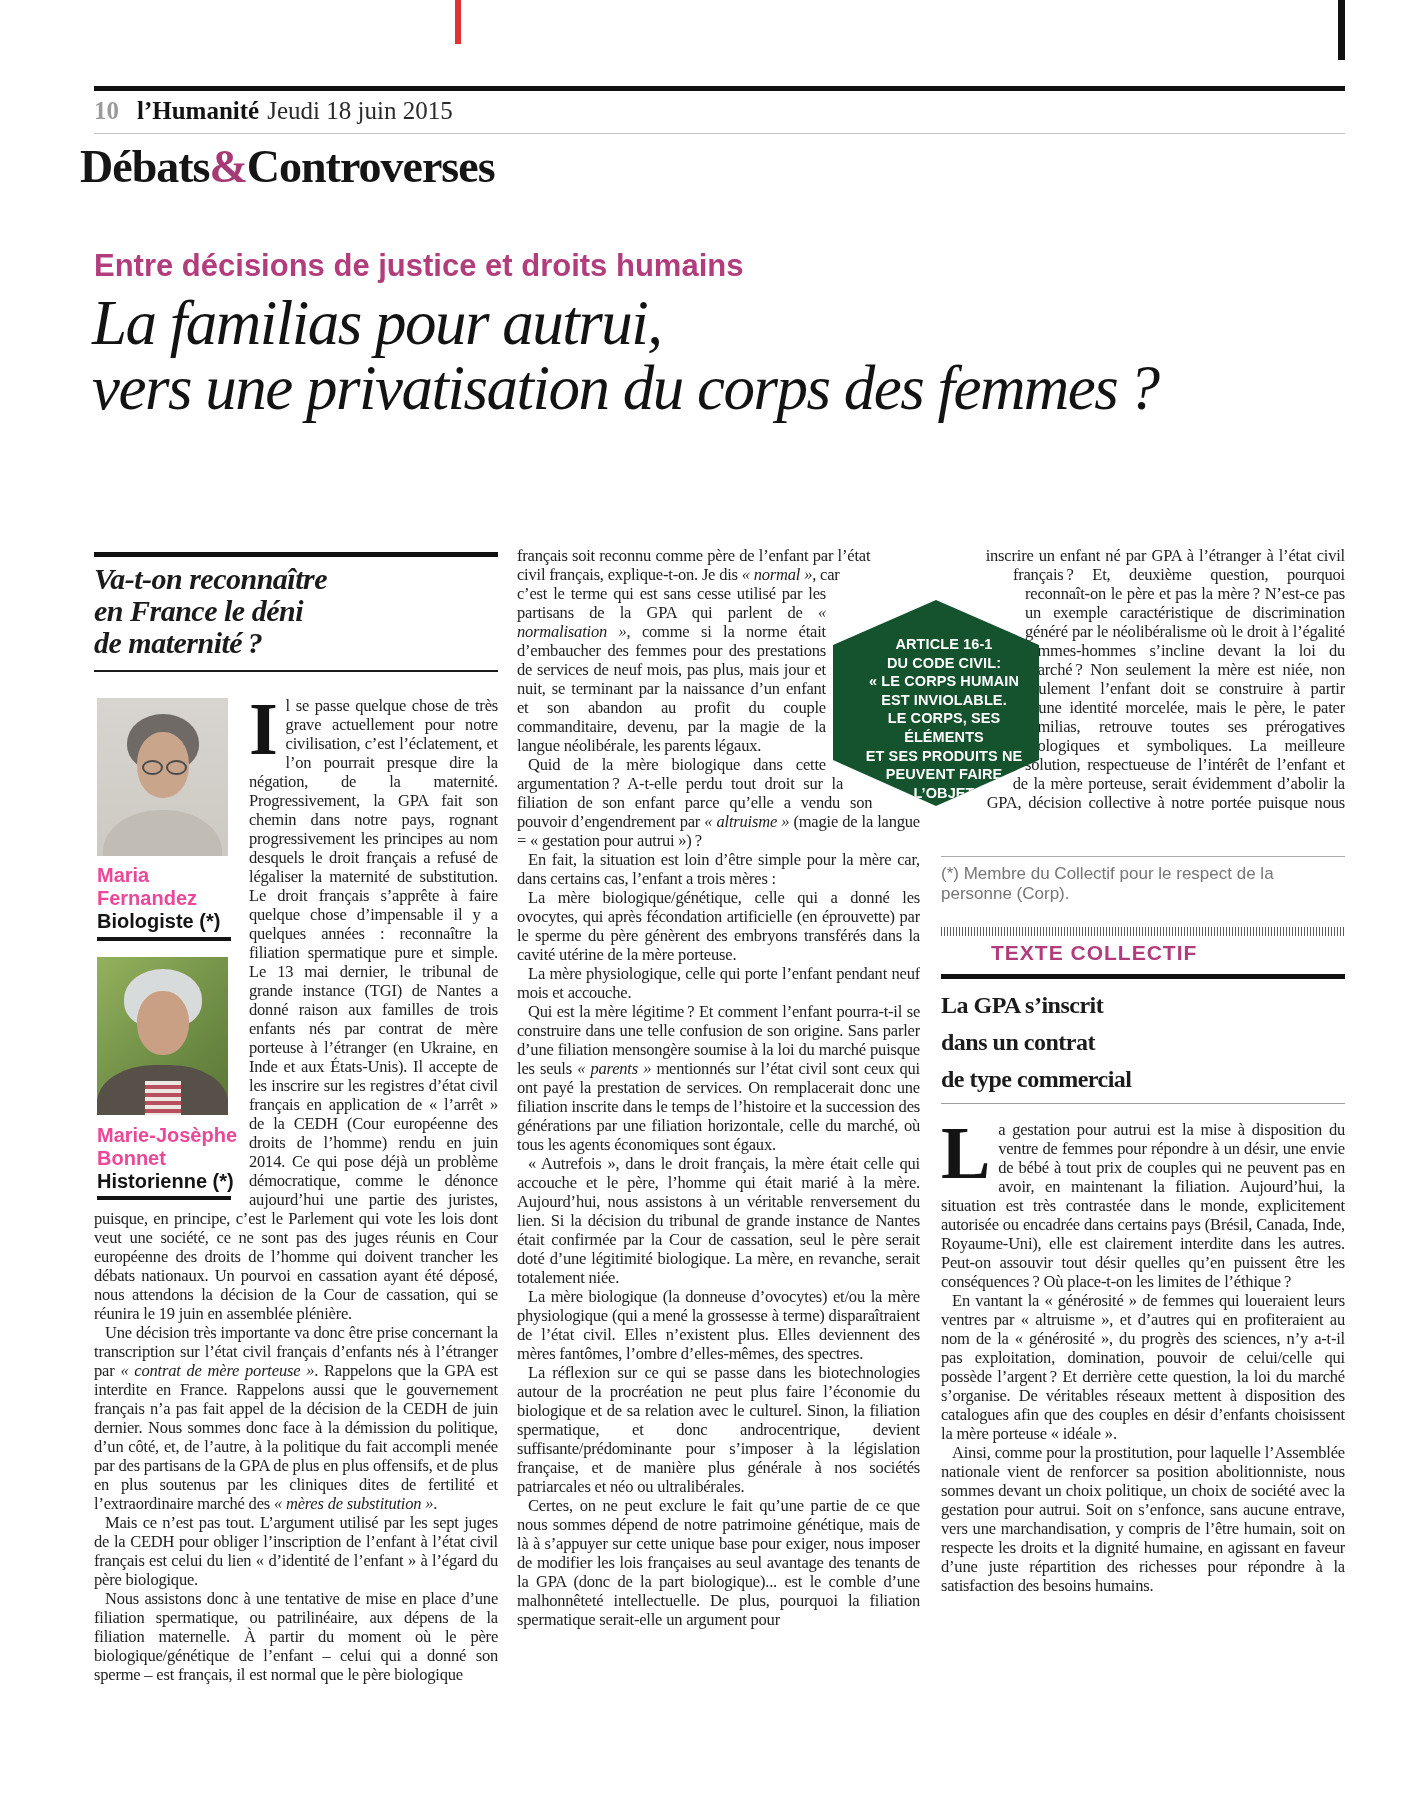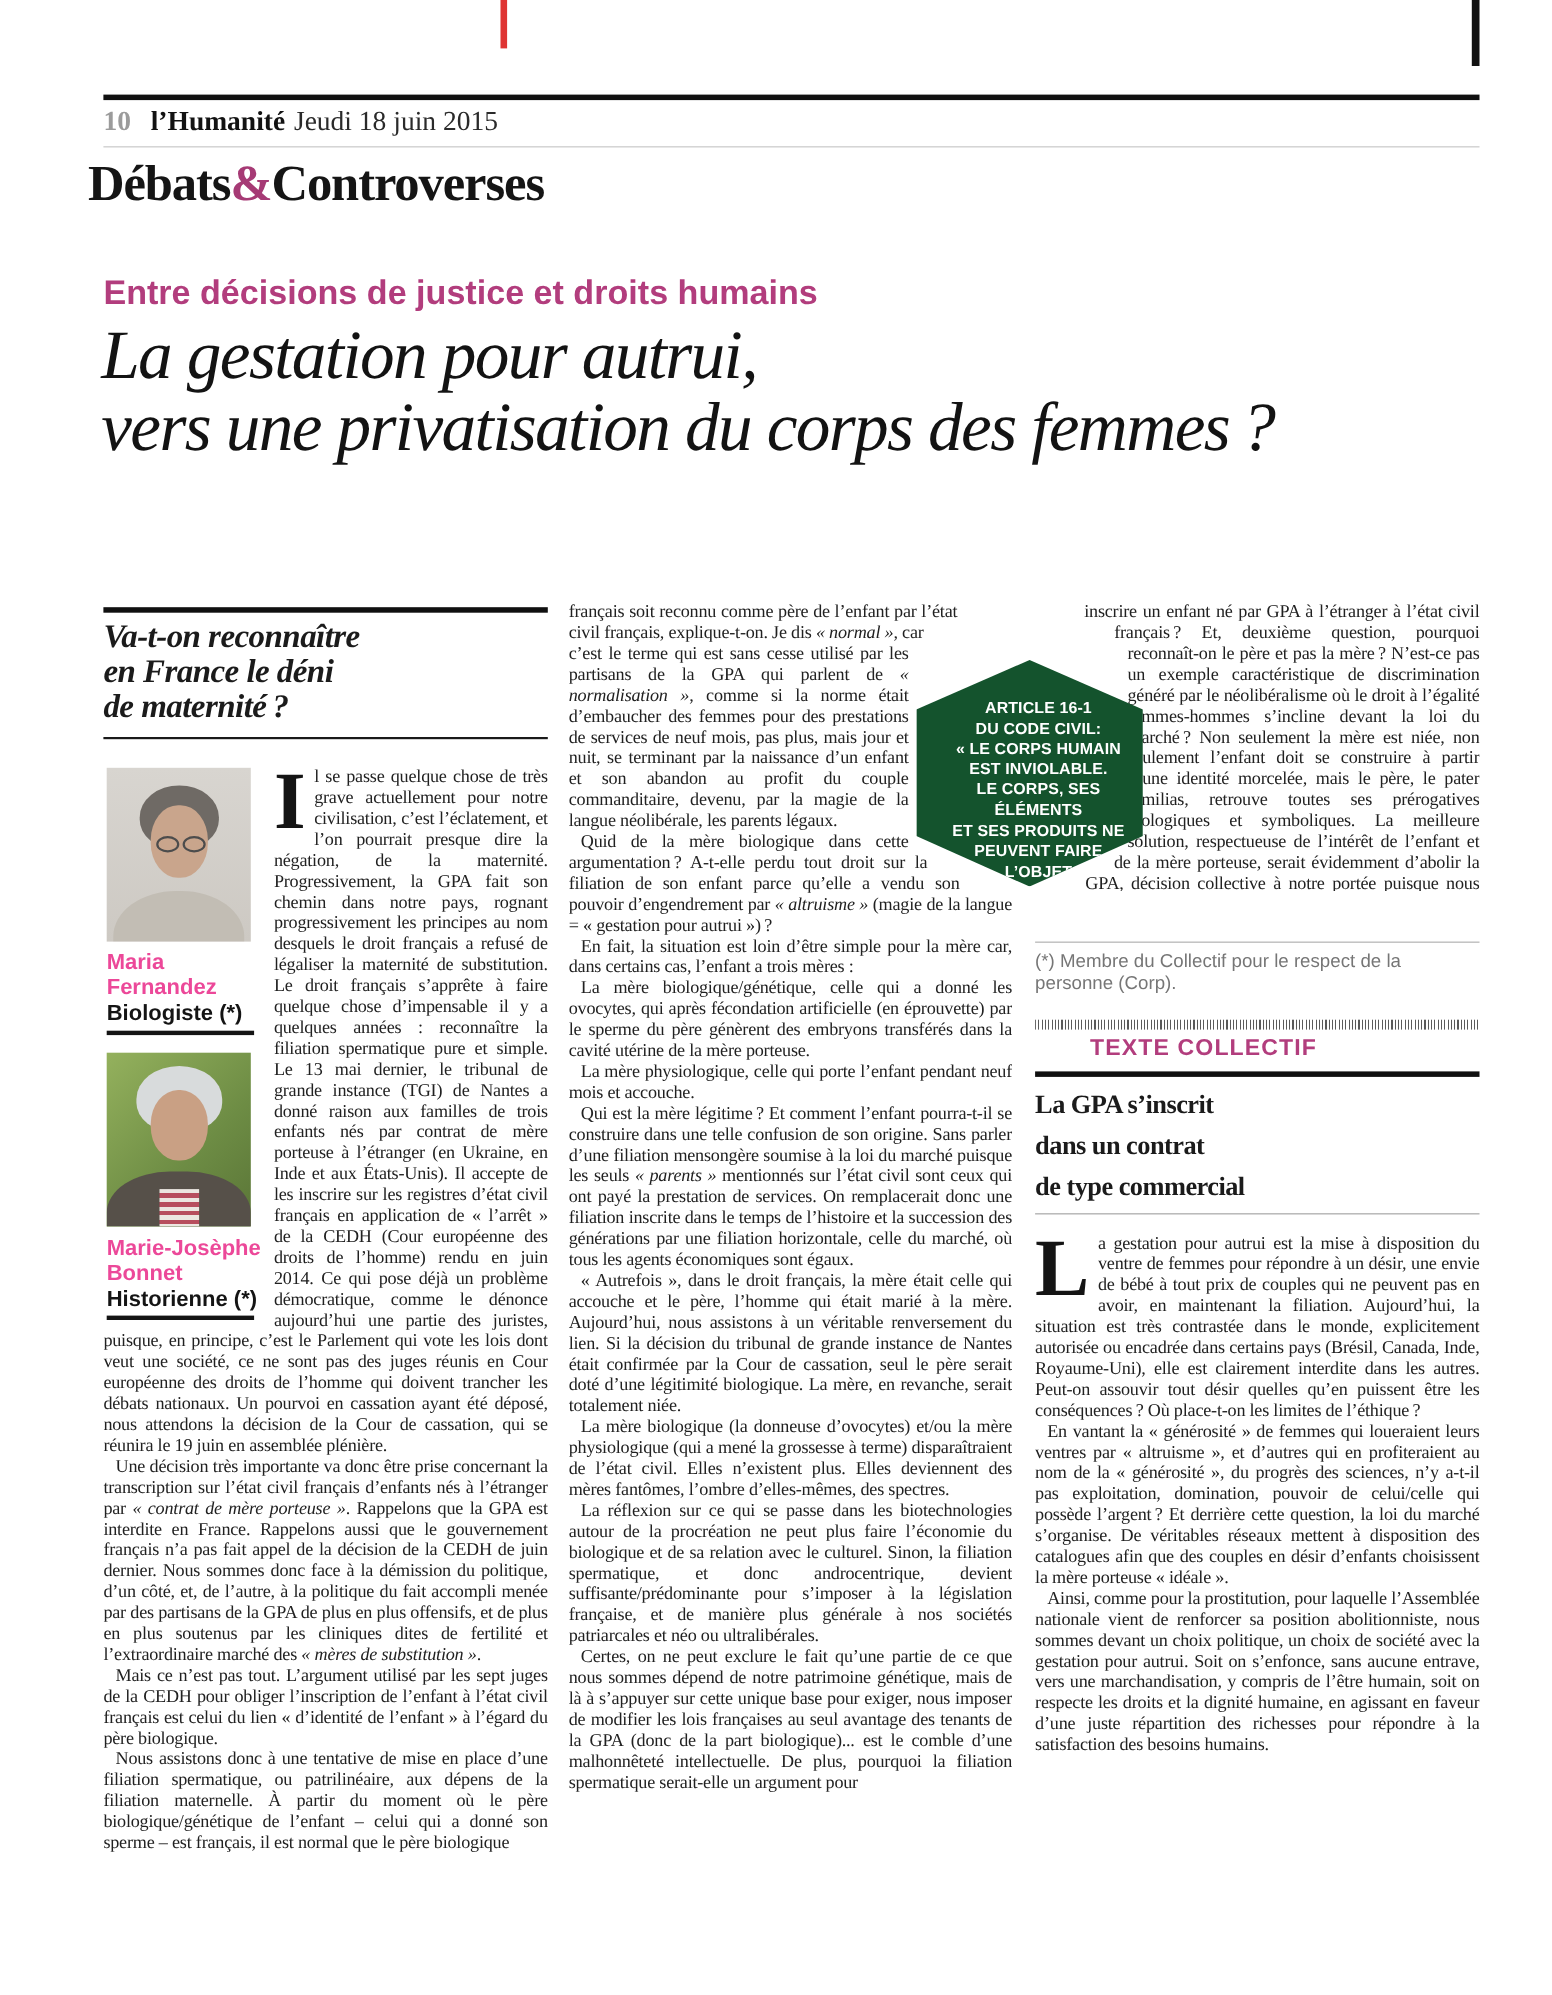--- a/index.html
+++ b/index.html
@@ -103,21 +103,21 @@
   <div class="abs masthead">
     <span class="pageno">10</span><span class="mtitle">l’Humanité</span><span class="mdate">Jeudi 18 juin 2015</span>
   </div>
   <div class="abs rule-thin" style="left:94px;top:133px;width:1251px;"></div>
   <div class="abs section-title">
     <span>Débats</span><span class="amp">&amp;</span><span>Controverses</span>
   </div>
 
   <div class="abs kicker">Entre décisions de justice et droits humains</div>
   <div class="abs headline">
-    <div>La gestation pour autrui,</div>
+    <div>La familias pour autrui,</div>
     <div>vers une privatisation du corps des femmes ?</div>
   </div>
 
   <div class="abs rule-thick trib-rule-top"></div>
   <div class="abs trib-heading">Va-t-on reconnaître
 en France le déni
 de maternité ?</div>
   <div class="abs trib-rule-bot"></div>
 
   <div class="abs photo p1" style="top:698px;">

